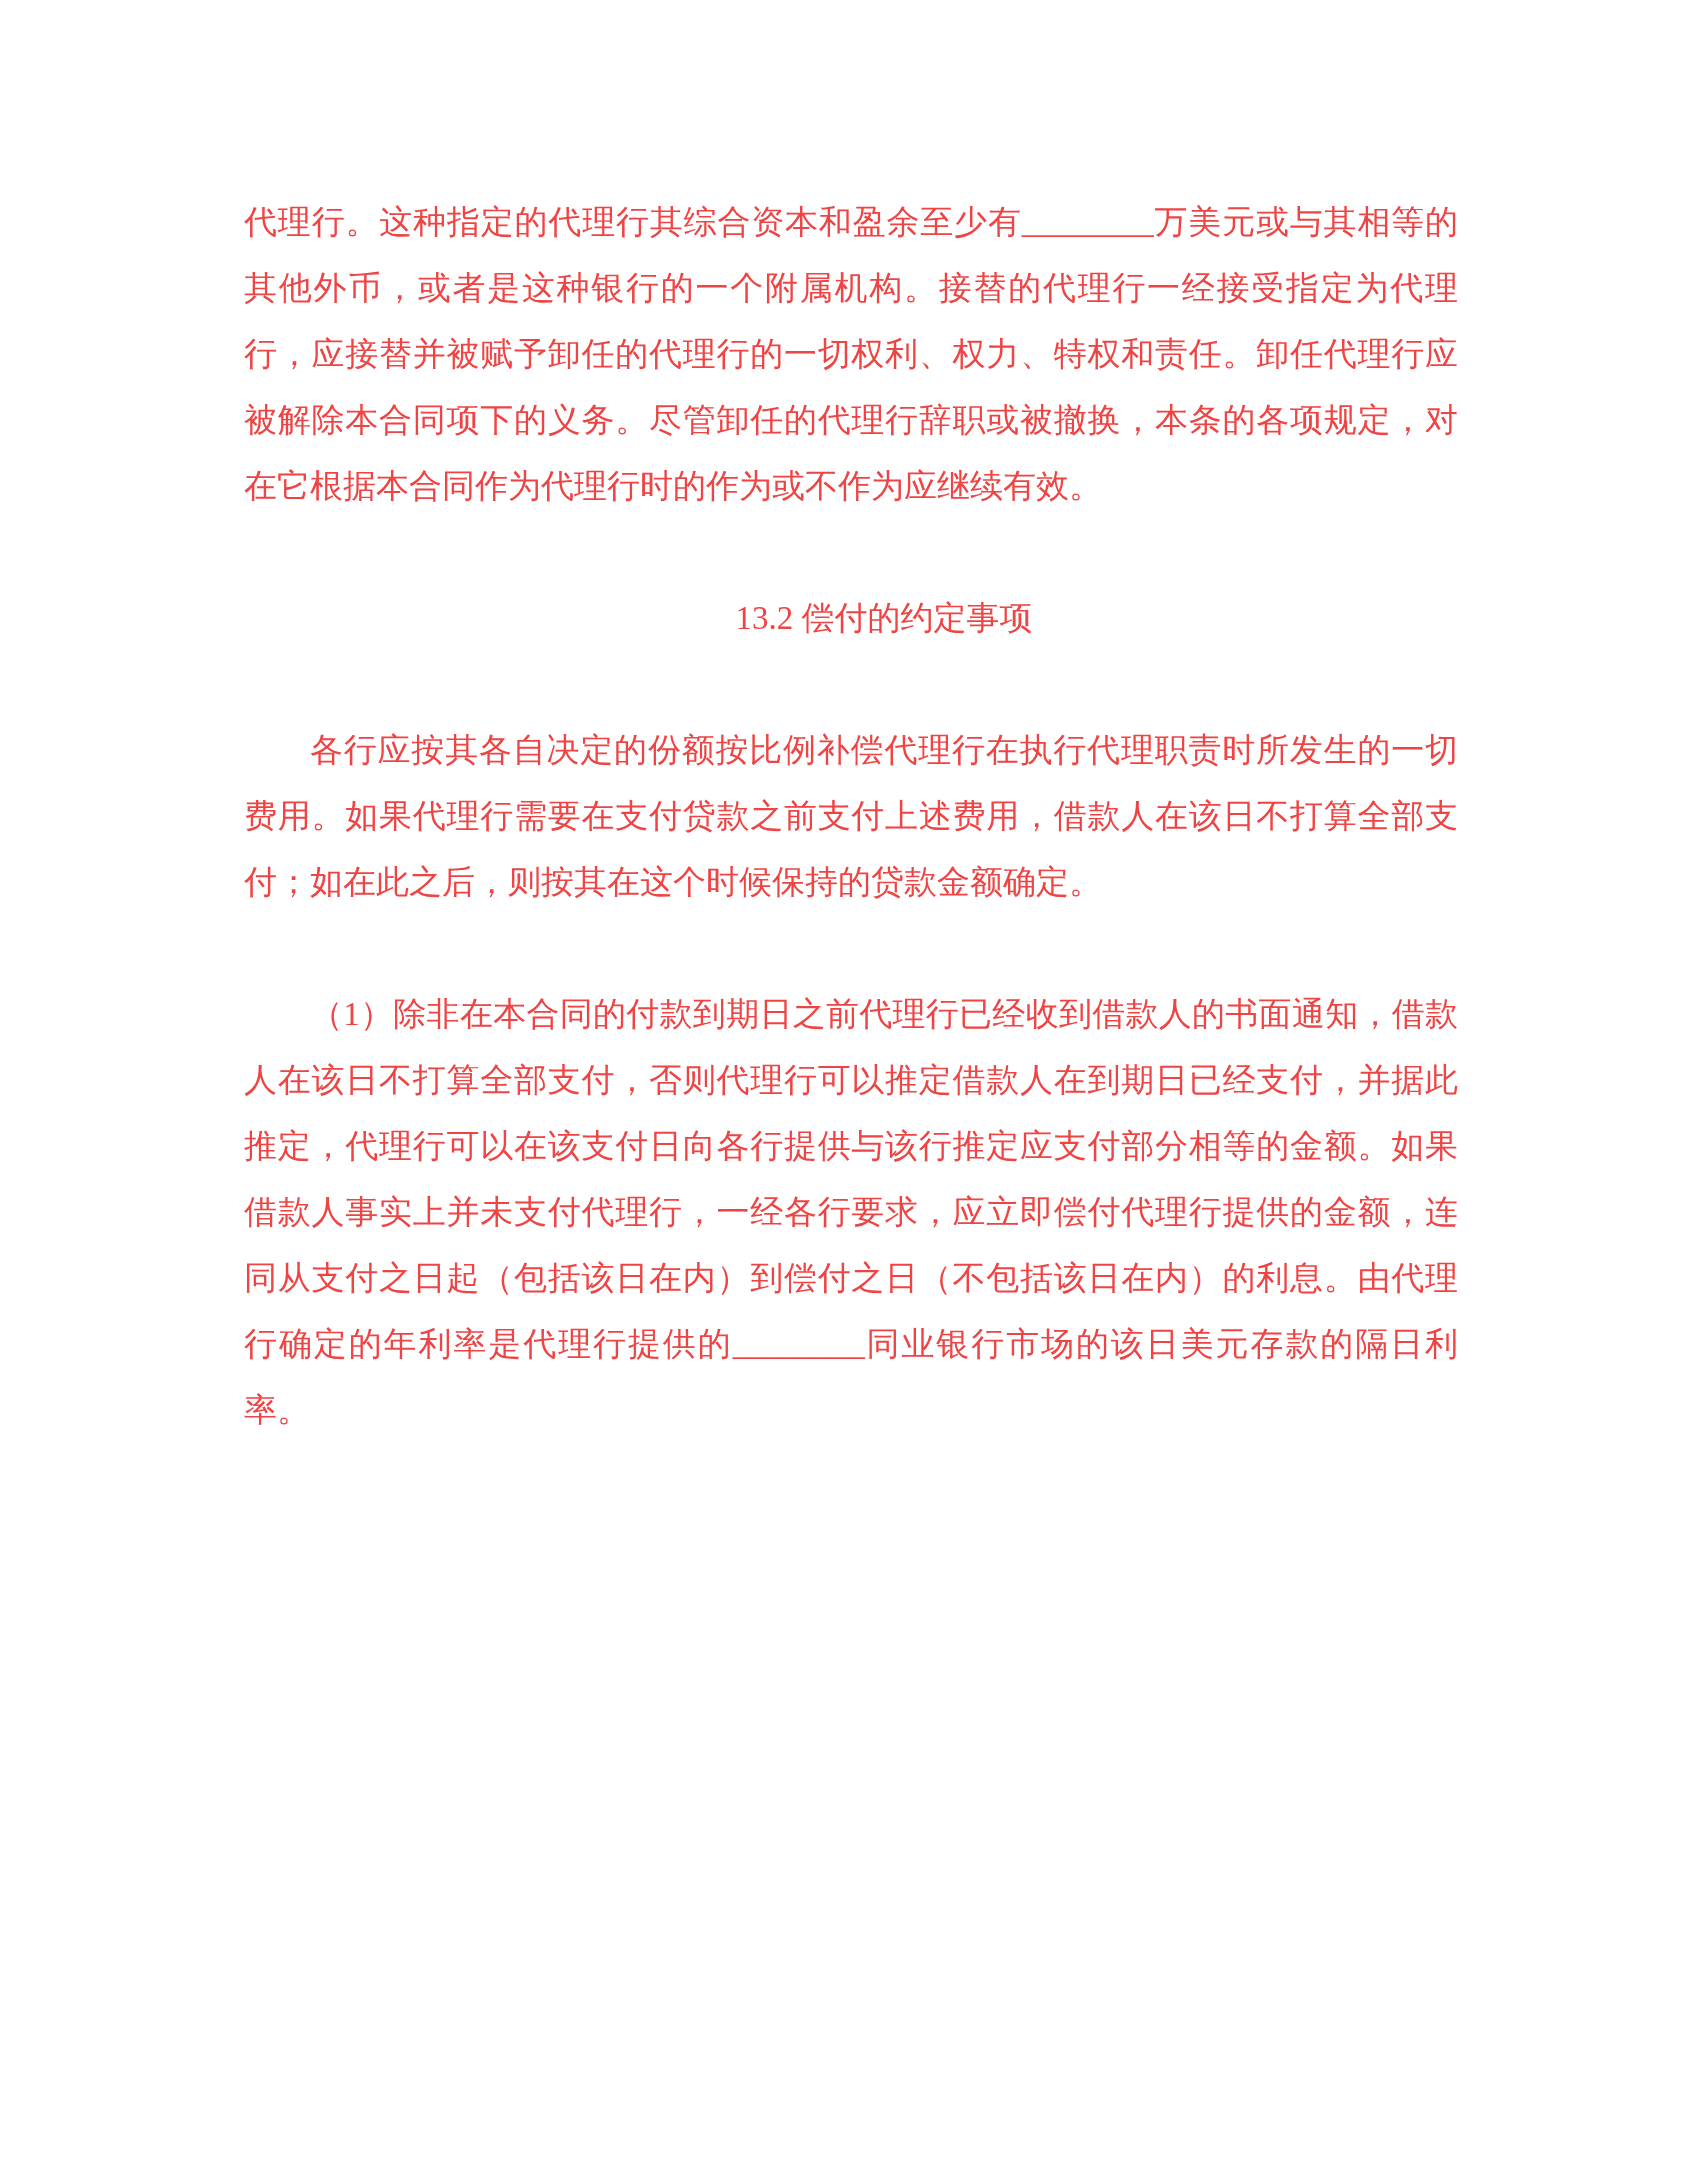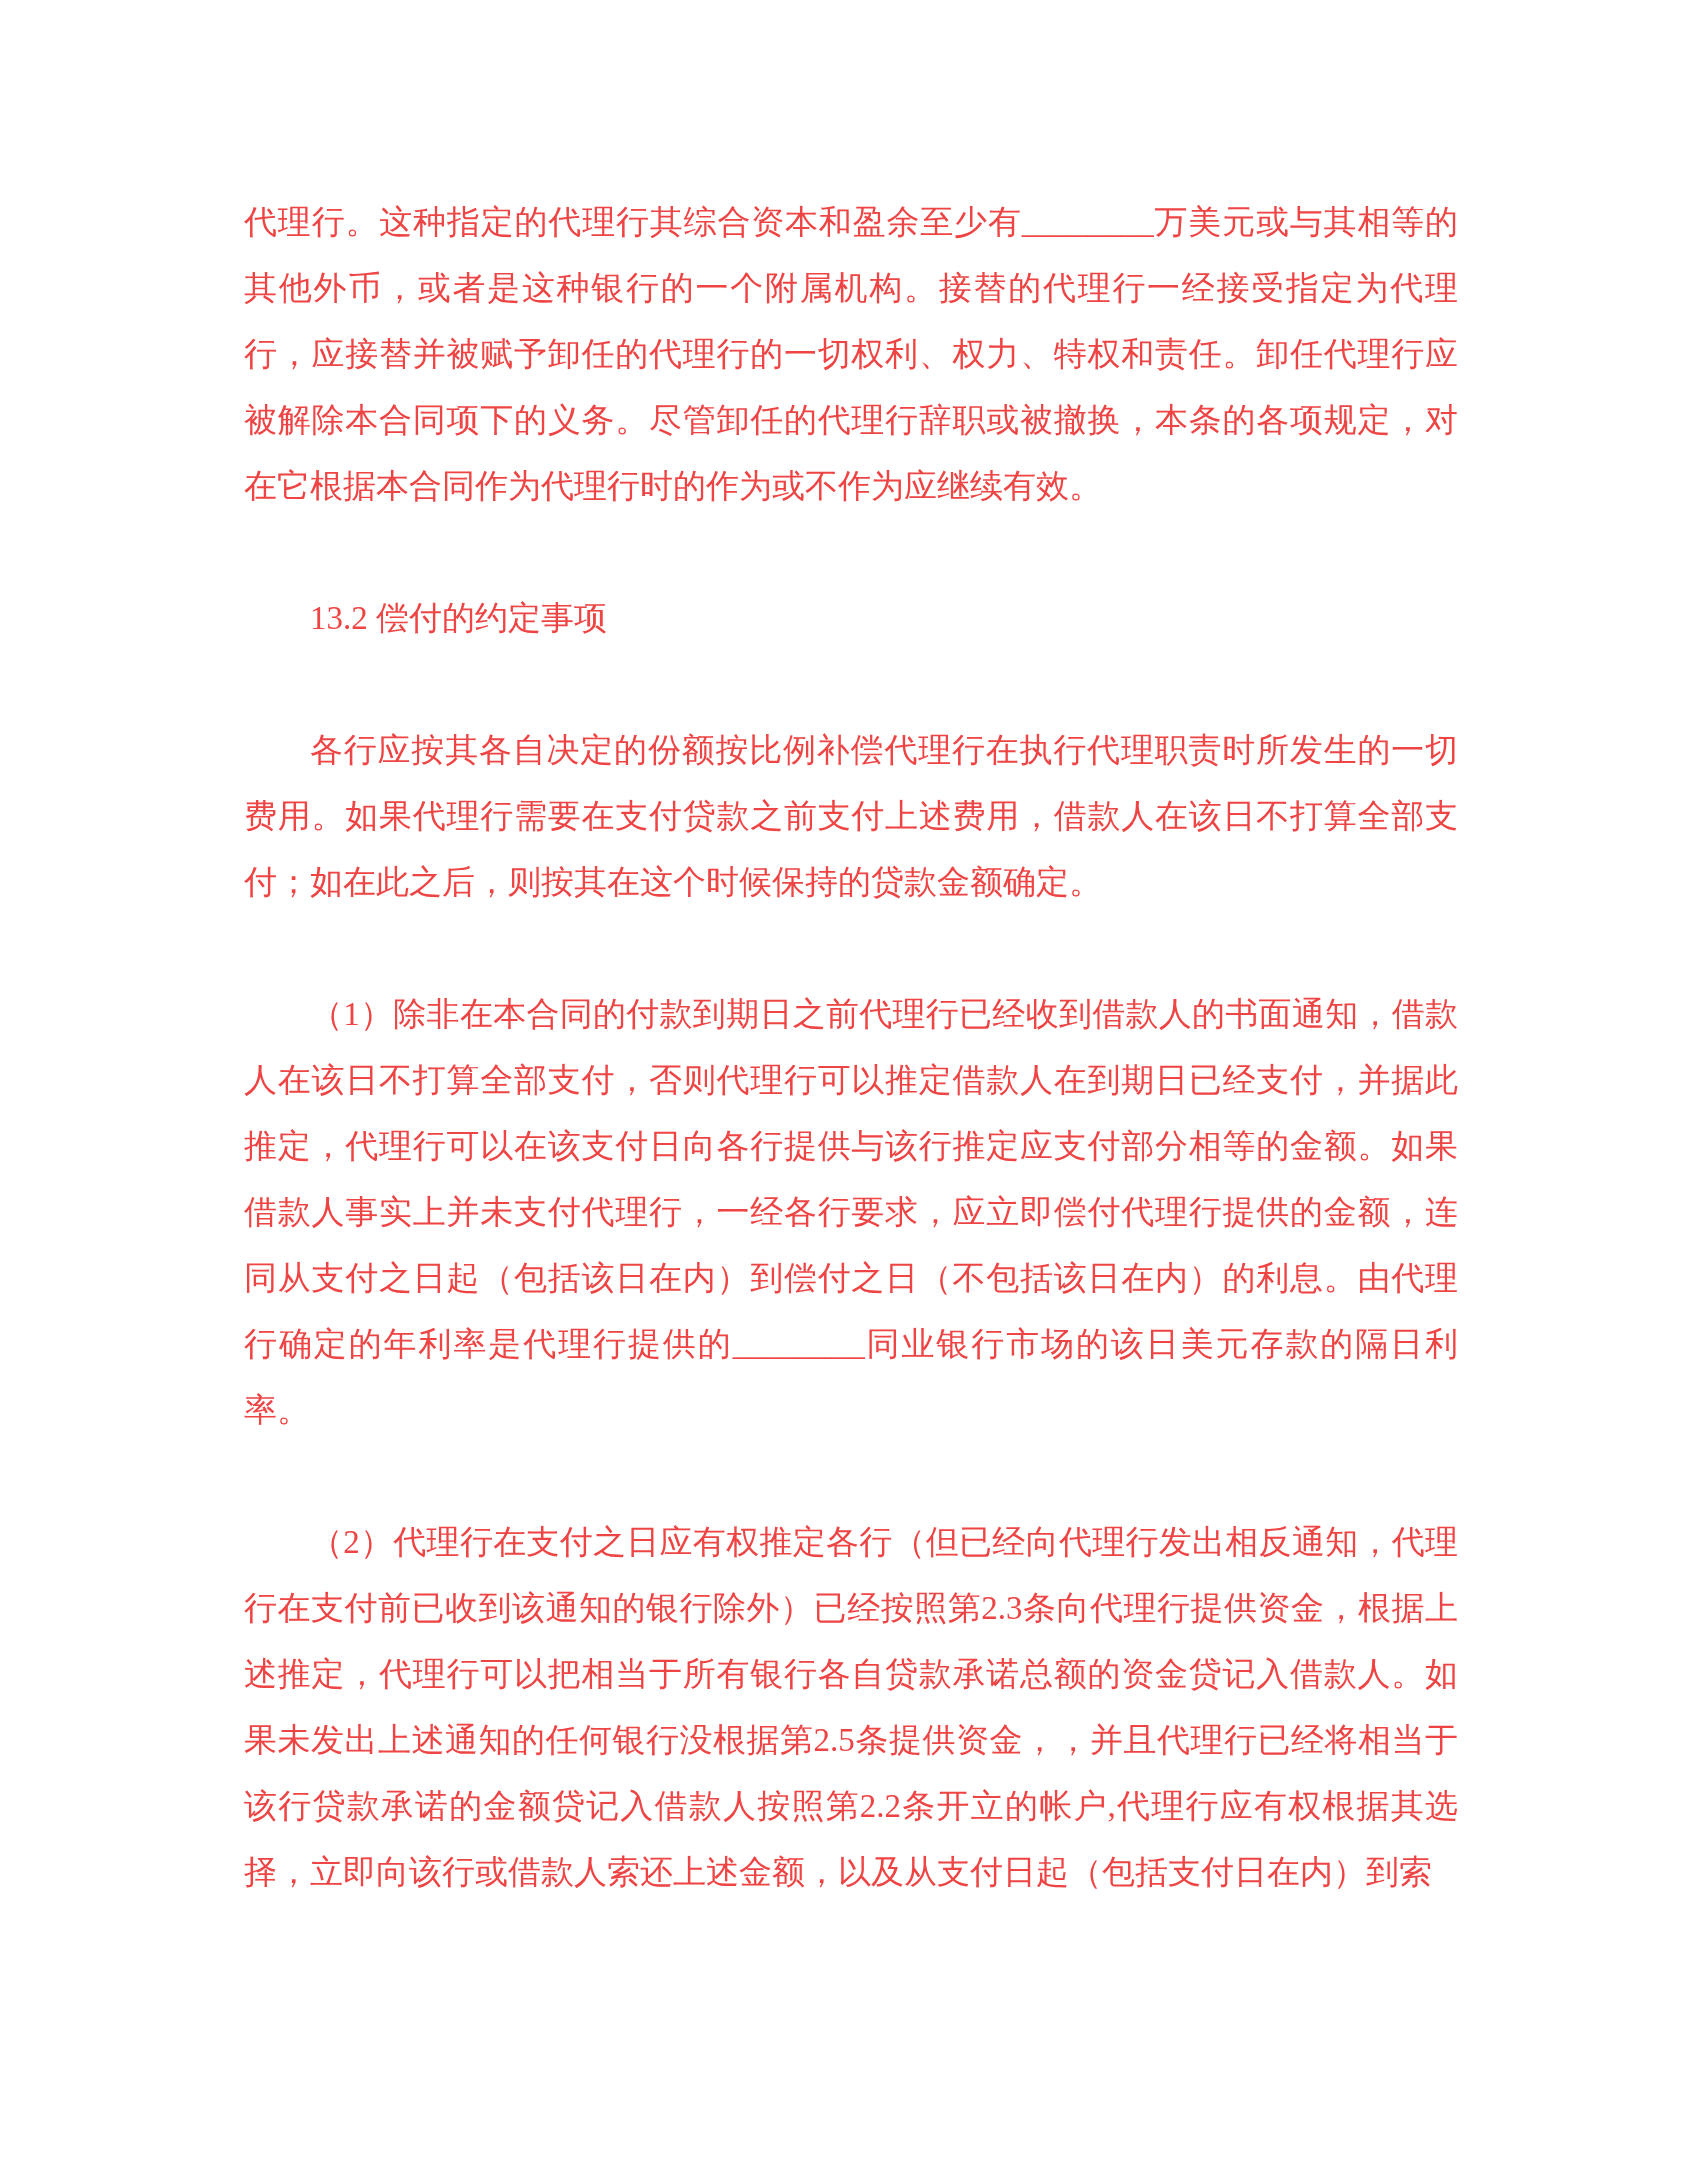--- a/index.html
+++ b/index.html
@@ -28,37 +28,36 @@
     line-height: 66px;
     text-align: justify;
     text-justify: inter-ideograph;
     letter-spacing: 0;
     word-break: break-all;
   }
   .content p.indent {
     text-indent: 66px;
   }
   .content p.heading {
-    text-align: left;
+    text-align: center;
     text-indent: 66px;
   }
   .content p:last-child {
     margin-bottom: 0;
   }
 </style>
 </head>
 <body>
 
 <div class="page">
   <div class="content">
     <p>代理行。这种指定的代理行其综合资本和盈余至少有________万美元或与其相等的其他外币，或者是这种银行的一个附属机构。接替的代理行一经接受指定为代理行，应接替并被赋予卸任的代理行的一切权利、权力、特权和责任。卸任代理行应被解除本合同项下的义务。尽管卸任的代理行辞职或被撤换，本条的各项规定，对在它根据本合同作为代理行时的作为或不作为应继续有效。</p>
 
     <p class="heading">13.2 偿付的约定事项</p>
 
     <p class="indent">各行应按其各自决定的份额按比例补偿代理行在执行代理职责时所发生的一切费用。如果代理行需要在支付贷款之前支付上述费用，借款人在该日不打算全部支付；如在此之后，则按其在这个时候保持的贷款金额确定。</p>
 
 
     <p class="indent">（1）除非在本合同的付款到期日之前代理行已经收到借款人的书面通知，借款人在该日不打算全部支付，否则代理行可以推定借款人在到期日已经支付，并据此推定，代理行可以在该支付日向各行提供与该行推定应支付部分相等的金额。如果借款人事实上并未支付代理行，一经各行要求，应立即偿付代理行提供的金额，连同从支付之日起（包括该日在内）到偿付之日（不包括该日在内）的利息。由代理行确定的年利率是代理行提供的________同业银行市场的该日美元存款的隔日利率。</p>
 
-    <p class="indent">（2）代理行在支付之日应有权推定各行（但已经向代理行发出相反通知，代理行在支付前已收到该通知的银行除外）已经按照第2.3条向代理行提供资金，根据上述推定，代理行可以把相当于所有银行各自贷款承诺总额的资金贷记入借款人。如果未发出上述通知的任何银行没根据第2.5条提供资金，，并且代理行已经将相当于该行贷款承诺的金额贷记入借款人按照第2.2条开立的帐户,代理行应有权根据其选择，立即向该行或借款人索还上述金额，以及从支付日起（包括支付日在内）到索</p>
   </div>
 </div>
 
 
 </body></html>

